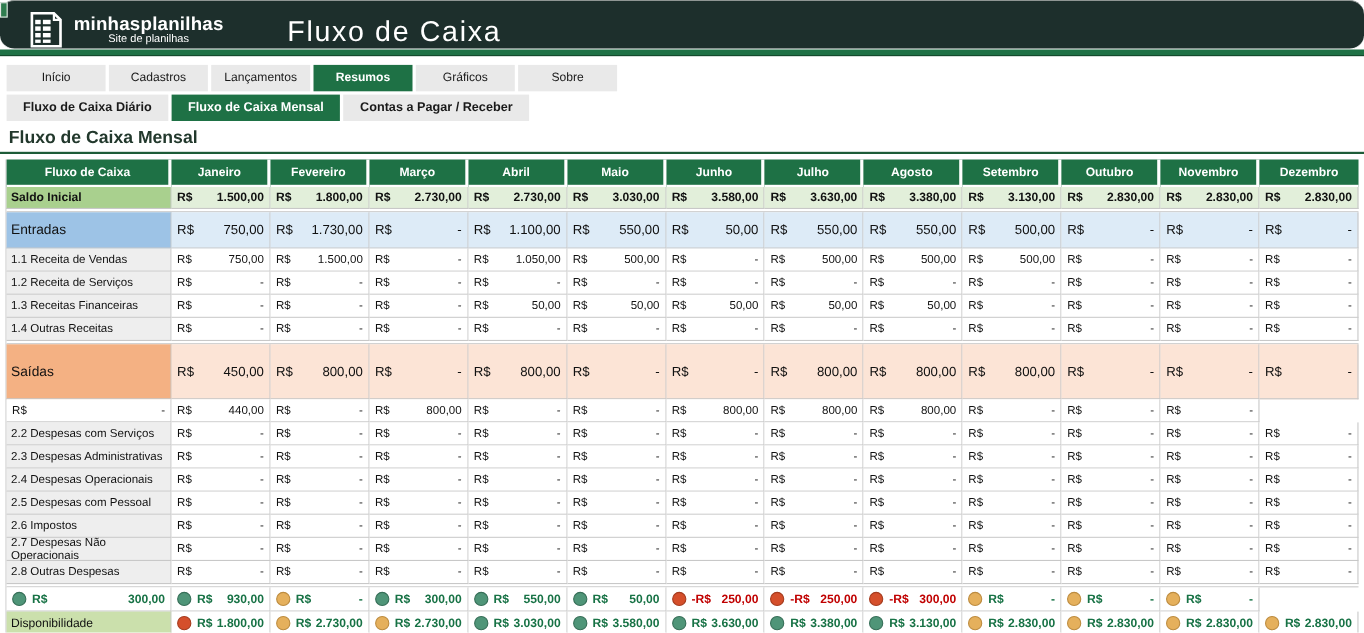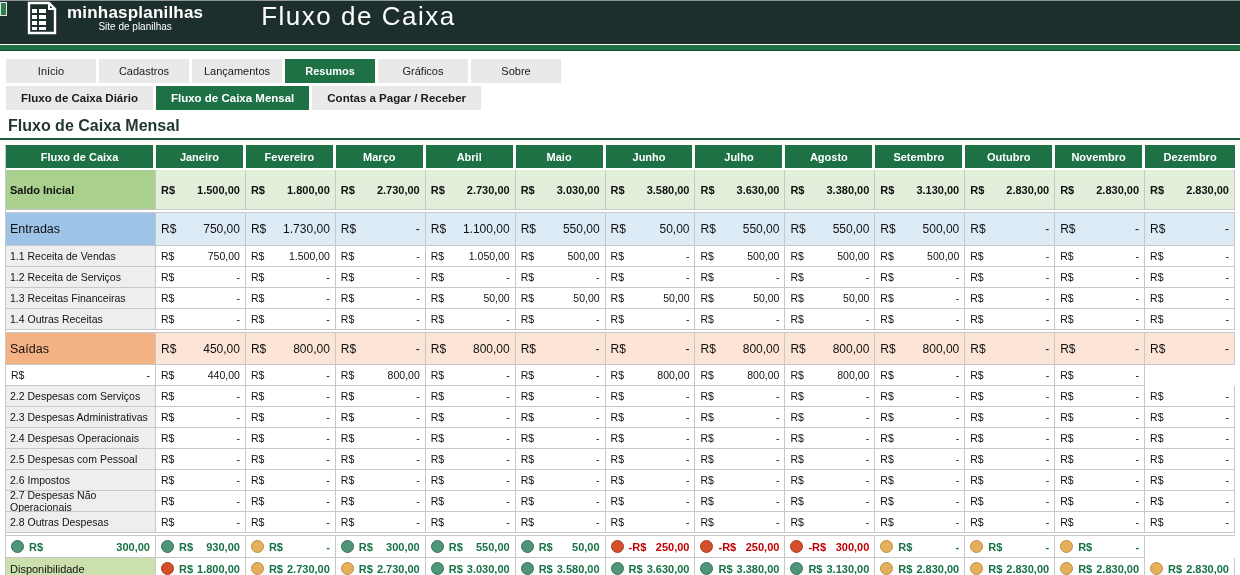--- a/index.html
+++ b/index.html
@@ -1,21 +1,21 @@
 <!DOCTYPE html>
 <html><head>
 <meta charset="utf-8">
 <style>
   * { box-sizing: border-box; margin: 0; padding: 0; }
   html,body { width:1240px; height:575px; overflow:hidden; }
   body { background:#fff; font-family:"Liberation Sans", sans-serif; position:relative; }
 
   
   .topbar { height:45px; background:#1d2f2c; border-top:1px solid #8f9694; border-bottom:1px solid #fff;
-            display:flex; align-items:flex-start; }
+            display:flex; align-items:flex-end;border-radius:13px; }
   .green-strip { height:6px; background:#1e7145; border-bottom:1px solid #134a2c; }
   .corner-notch { position:absolute; top:2px; left:0; width:7px; height:14px;
                   background:#2f7d4f; border:1px solid #e6e6e6; }
   .logo-wrap { display:flex; align-items:center; margin-left:26px; }
   .brand-text { color:#fff; margin-left:9px; text-align:center; line-height:1.05; }
   .brand-name { font-size:17px; font-weight:bold; letter-spacing:0.2px; }
   .brand-tagline { font-size:10px; font-weight:normal; }
   .app-title { color:#fff; font-size:26px; font-weight:400; letter-spacing:1.5px; margin-left:58px; }
 
   
@@ -38,29 +38,29 @@
   .th { background:#1e7145; color:#fff; font-size:11px; font-weight:bold; height:25px;
         display:flex; align-items:center; justify-content:center;
         border-right:3px solid #fff; border-bottom:2px solid #fff; }
   .trow .th:last-child { border-right:none; }
   .cell { display:flex; align-items:center; padding:0 5px;
           border-right:1px solid #c8c8c8; border-bottom:1px solid #c8c8c8; font-size:11px; color:#111; }
   .lbl { padding-left:4px; }
   .amt { margin-left:auto; }
   .gap { height:3px; background:#fff; border-bottom:1px solid #c8c8c8; }
 
-  .r-saldo .cell { height:40px; }
+  .r-saldo .cell { height:20px; }
   .r-saldo .lbl { background:#a9d08e; font-weight:bold; font-size:11px; }
   .r-saldo .val { background:#e2efda; font-weight:bold; }
 
   .r-blue .cell { height:33px; font-size:12px; }
   .r-blue .lbl { background:#9dc3e6; font-size:12.5px; }
   .r-blue .val { background:#ddebf7; }
 
-  .r-orange .cell { height:32px; font-size:12px; }
+  .r-orange .cell { height:50px; font-size:12px; }
   .r-orange .lbl { background:#f4b183; font-size:12.5px; }
   .r-orange .val { background:#fce4d6; }
 
   .r-detail .cell { height:21px; font-size:10.5px; }
   .r-detail .lbl { background:#eeeeee; }
   .r-detail .val { background:#ffffff; }
 
   .r-ind .cell { height:22px; }
   .r-ind .lbl { background:#cbe0ac; font-size:11px; }
   .r-ind .val { background:#ffffff; font-weight:bold; color:#177245; }

